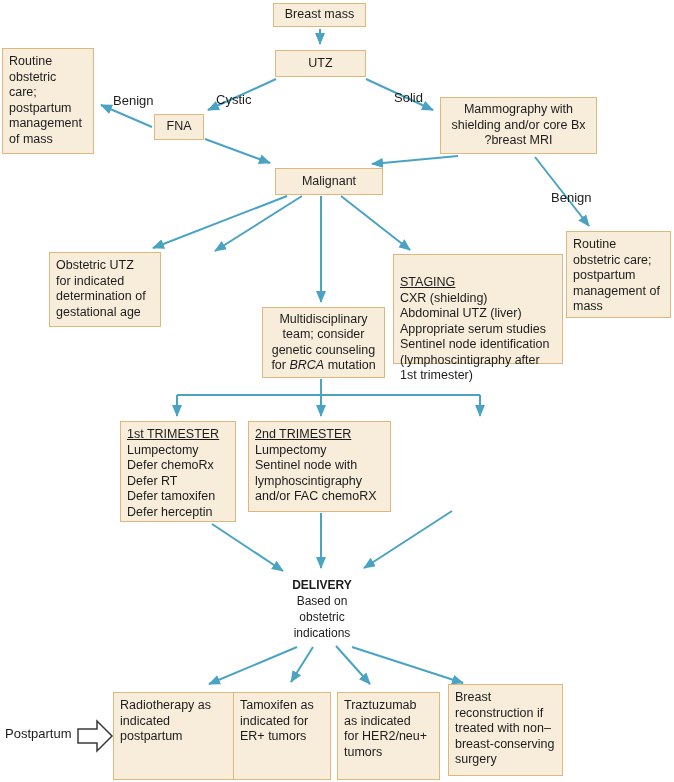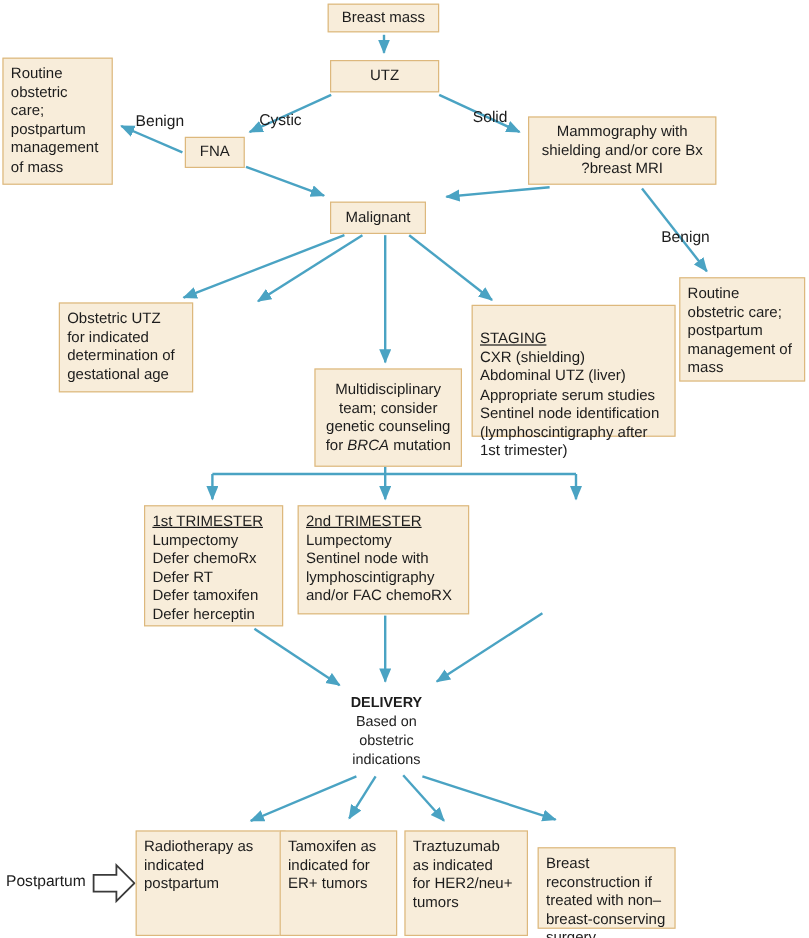--- a/index.html
+++ b/index.html
@@ -71,32 +71,32 @@
   <div class="box c" style="left:154px;top:114px;width:50px;height:26px">FNA</div>
   <div class="box pre" style="left:2px;top:48px;width:92px;height:106px">Routine
 obstetric
 care;
 postpartum
 management
 of mass</div>
   <div class="box c pre" style="left:440px;top:97px;width:157px;height:57px">Mammography with
 shielding and/or core Bx
 ?breast MRI</div>
-  <div class="box c" style="left:275px;top:168px;width:80px;height:27px">Malignant</div>
+  <div class="box c" style="left:275px;top:168px;width:108px;height:27px">Malignant</div>
 
   <span class="lbl" style="left:216px;top:93px">Cystic</span>
   <span class="lbl" style="left:394px;top:91px">Solid</span>
   <span class="lbl" style="left:113px;top:94px">Benign</span>
   <span class="lbl" style="left:551px;top:191px">Benign</span>
 
   <div class="box pre" style="left:49px;top:252px;width:112px;height:75px">Obstetric UTZ
 for indicated
 determination of
 gestational age</div>
-  <div class="box c" style="left:262px;top:307px;width:123px;height:82px">
+  <div class="box c" style="left:262px;top:307px;width:123px;height:71px">
     <span><span>Multidisciplinary team; consider genetic counseling for </span><em>BRCA</em><span> mutation</span></span>
   </div>
   <div class="box" style="left:393px;top:254px;width:170px;height:110px;padding-top:20px">
     <div class="t">STAGING</div>
     <div class="pre">CXR (shielding)
 Abdominal UTZ (liver)
 Appropriate serum studies
 Sentinel node identification
 (lymphoscintigraphy after
 1st trimester)</div>
@@ -134,19 +134,19 @@
   <div class="box pre" style="left:113px;top:692px;width:125px;height:88px">Radiotherapy as
 indicated
 postpartum</div>
   <div class="box pre" style="left:233px;top:692px;width:98px;height:88px">Tamoxifen as
 indicated for
 ER+ tumors</div>
   <div class="box pre" style="left:337px;top:692px;width:103px;height:88px">Traztuzumab
 as indicated
 for HER2/neu+
 tumors</div>
-  <div class="box pre" style="left:448px;top:706px;width:115px;height:68px">Breast
+  <div class="box pre" style="left:448px;top:684px;width:115px;height:92px">Breast
 reconstruction if
 treated with non–
 breast-conserving
 surgery</div>
 
 </div>
 
 </body></html>

